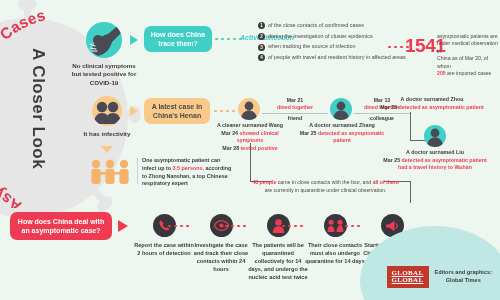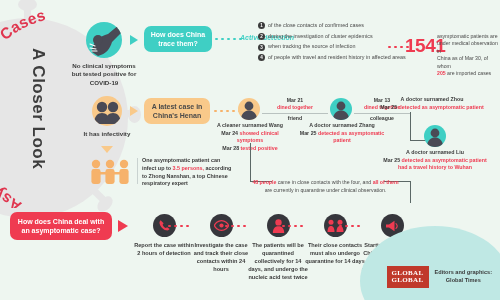--- a/index.html
+++ b/index.html
@@ -73,21 +73,21 @@
 
   .contacts{position:absolute;left:228px;top:179px;width:195px;text-align:center;font-size:5.2px;line-height:1.45;color:#4a4a4a;}
 
   .step{position:absolute;width:62px;text-align:center;}
   .step .ic{width:23px;height:23px;border-radius:50%;background:#36363c;margin:0 auto 4px;display:flex;align-items:center;justify-content:center;}
   .step .lbl{font-size:5.6px;font-weight:bold;line-height:1.45;color:#3b3b3b;}
 
   .teal-corner{position:absolute;right:-10px;bottom:-36px;width:150px;height:110px;border-radius:50%;background:#bfe8e4;}
 
   .credit{position:absolute;right:8px;bottom:12px;display:flex;align-items:center;gap:6px;background:transparent;}
-  .gt-logo{width:42px;height:22px;background:#c0392b;display:flex;flex-direction:column;align-items:center;justify-content:center;color:#fff;}
+  .gt-logo{width:42px;height:22px;background:#c0392b;display:flex;flex-direction:column;align-items:center;justify-content:center;color:#fff;text-decoration:underline;}
   .gt-logo span{font-family:"Liberation Serif", serif;font-weight:bold;font-size:7px;line-height:1.05;letter-spacing:0.3px;}
   .credit-txt{font-size:5.6px;line-height:1.4;color:#3b3b3b;text-align:center;font-weight:bold;}
 </style>
 </head>
 <body>
 
 <div class="stage">
 
   <div class="virus">
     <div class="body"></div>

